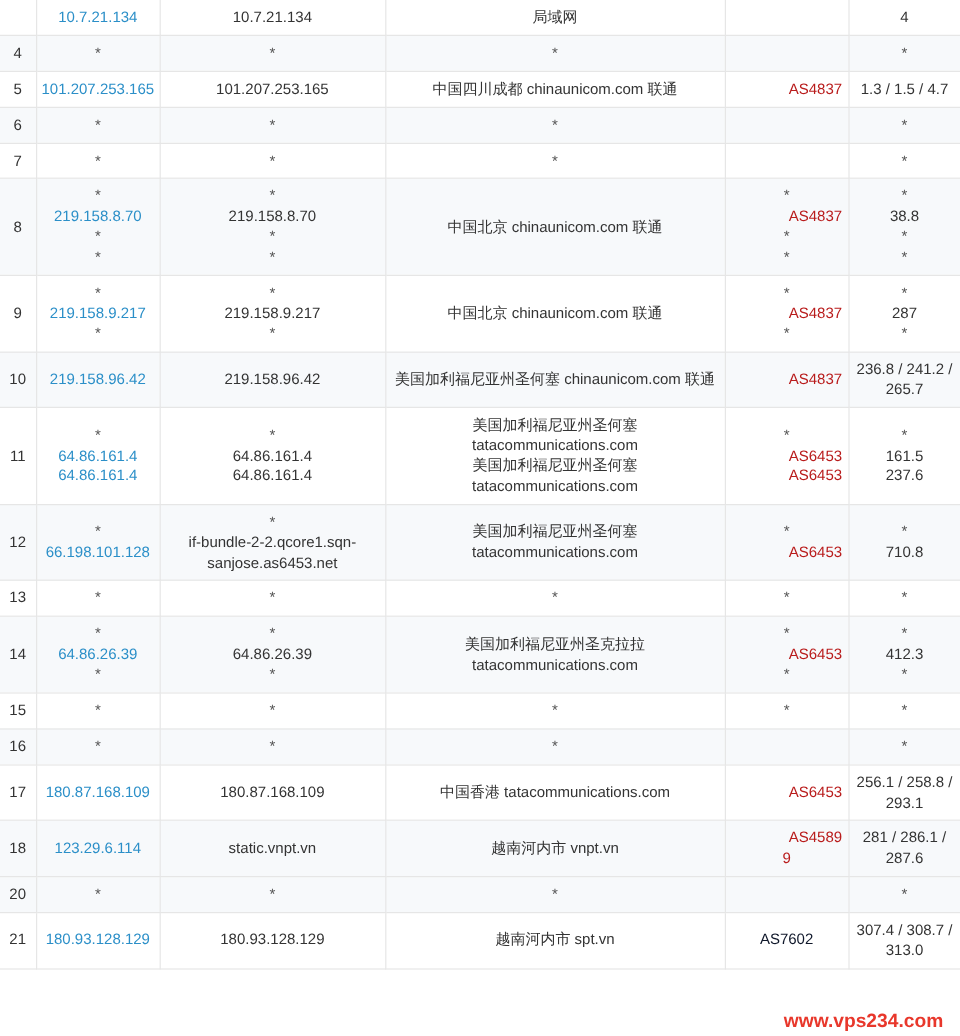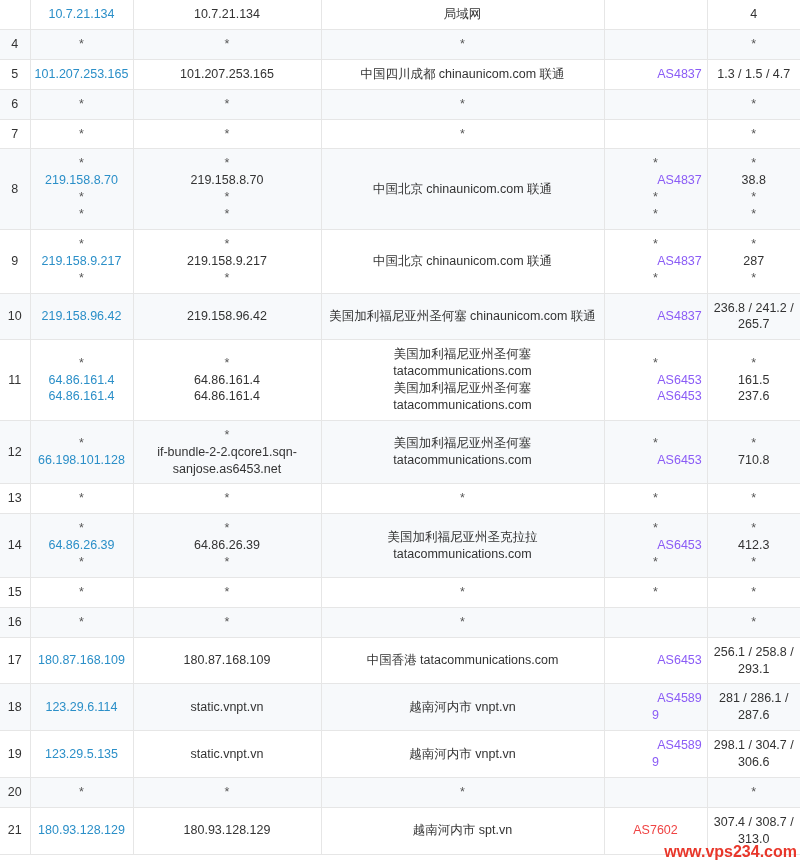--- a/index.html
+++ b/index.html
@@ -46,30 +46,30 @@
   td.ip { border-right: 1px solid #e6e6e6; }
   td.host { border-right: 1px solid #e6e6e6; }
   td.loc { border-right: 1px solid #e6e6e6; }
   td.as { border-right: 1px solid #e6e6e6; }
   td.ms { }
 
   .link {
     color: #2b8fc8;
     text-decoration: none;
   }
-  .asn { color: #8b5cf6; margin-left: 48px; }
-  .asn-red { color: #ef4444; }
+  .asn { color: #b91c1c; margin-left: 48px; }
+  .asn-red { color: #0f172a; }
   .star { color: #555; }
   .line { display: block; }
   tr.alt td { background: #f7f9fb; }
   tr.white td { background: #ffffff; }
 
   .watermark {
     position: absolute;
-    right: 3px;
+    right: 14px;
     bottom: 2px;
     font-family: "Liberation Sans", sans-serif;
     font-size: 16px;
     font-weight: bold;
     color: #e8372b;
     letter-spacing: 0px;
     text-shadow: 0 0 1px rgba(255,255,255,0.6);
   }
 </style>
 </head>
@@ -407,38 +407,20 @@
         <td class="loc">
           <span class="line">越南河内市 vnpt.vn</span>
         </td>
         <td class="as">
           <span class="line"><a class="link asn" href="#">AS45899</a></span>
         </td>
         <td class="ms">
           <span class="line">281 / 286.1 / 287.6</span>
         </td>
       </tr>
-      <tr class="white">
-        <td class="hop">19</td>
-        <td class="ip">
-          <span class="line"><a class="link" href="#">123.29.5.135</a></span>
-        </td>
-        <td class="host">
-          <span class="line">static.vnpt.vn</span>
-        </td>
-        <td class="loc">
-          <span class="line">越南河内市 vnpt.vn</span>
-        </td>
-        <td class="as">
-          <span class="line"><a class="link asn" href="#">AS45899</a></span>
-        </td>
-        <td class="ms">
-          <span class="line">298.1 / 304.7 / 306.6</span>
-        </td>
-      </tr>
       <tr class="alt">
         <td class="hop">20</td>
         <td class="ip">
           <span class="line star">*</span>
         </td>
         <td class="host">
           <span class="line star">*</span>
         </td>
         <td class="loc">
           <span class="line star">*</span>

